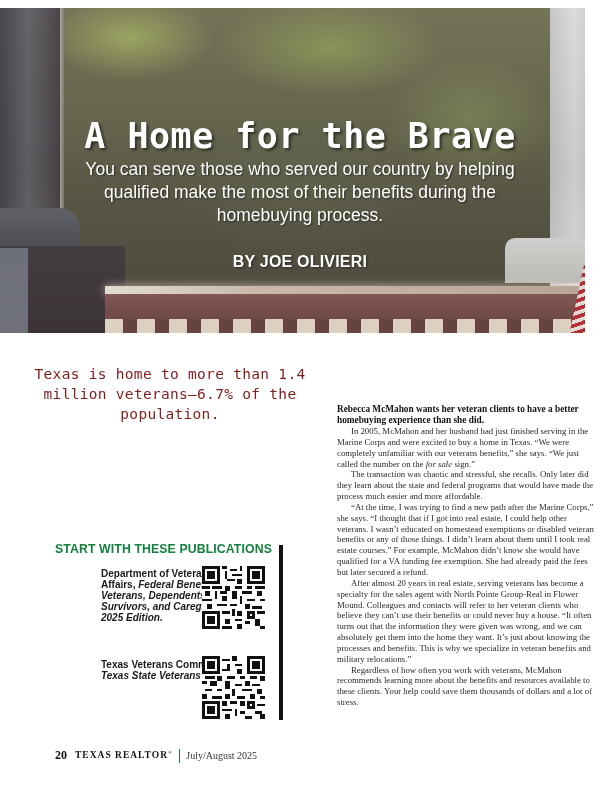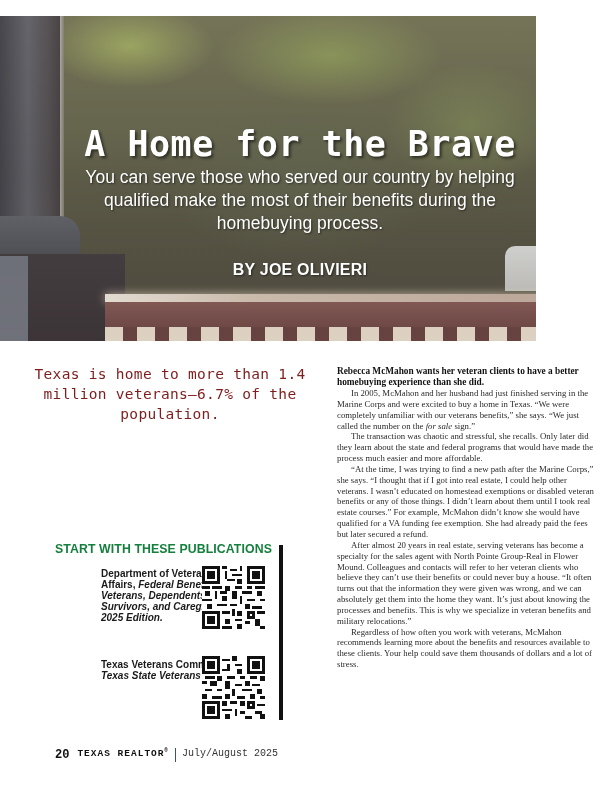--- a/index.html
+++ b/index.html
@@ -1,21 +1,21 @@
 <!DOCTYPE html>
 <html><head>
 <meta charset="utf-8">
 <style>
   * { box-sizing: border-box; margin: 0; padding: 0; }
   html, body { width: 600px; height: 791px; background: #ffffff; overflow: hidden; }
   body { position: relative; font-family: "Liberation Serif", serif; color: #222; }
 
   
   .hero {
-    position: absolute; left: 0; top: 16px; width: 536px; height: 325px; overflow: hidden;
+    position: absolute; left: 0; top: 8px; width: 585px; height: 325px; overflow: hidden;
     background:
       radial-gradient(ellipse 120px 60px at 130px 30px, rgba(190,205,110,0.65), transparent 70%),
       radial-gradient(ellipse 160px 70px at 330px 40px, rgba(170,190,100,0.55), transparent 70%),
       radial-gradient(ellipse 120px 90px at 470px 110px, rgba(150,165,100,0.5), transparent 70%),
       radial-gradient(ellipse 200px 120px at 300px 160px, rgba(110,115,90,0.6), transparent 70%),
       linear-gradient(180deg, #7b7a5c 0%, #6f6e55 40%, #5f5c4a 65%, #4f4a40 100%);
   }
   .pillar-left {
     position: absolute; left: 0; top: 0; width: 62px; height: 325px;
     background: linear-gradient(90deg, #4a4a50 0%, #6a6a70 45%, #5a5558 80%, #4b4547 100%);
@@ -117,27 +117,27 @@
     position: absolute; left: 279px; top: 545px; width: 4px; height: 175px; background: #111;
   }
 
   
   .article {
     position: absolute; left: 337px; top: 366px; width: 258px;
     font-family: "Liberation Serif", serif; font-size: 8.75px; line-height: 10.85px; color: #2a2a2a;
   }
   .article .lede { font-weight: bold; font-size: 9.3px; line-height: 11px; color: #111; }
   .article p { text-indent: 14px; }
-  .article p.lede { text-indent: 0; }
+  .article p.lede { text-indent: 0; margin-top: 38px; }
   .article em { font-style: italic; }
 
   
   .folio {
-    position: absolute; left: 55px; top: 748px; display: flex; 
-    font-family: Liberation Mono, monospace; color: #111;
+    position: absolute; left: 55px; top: 748px; display: flex; align-items: center;
+    font-family: Liberation Serif, serif; color: #111;
   }
   .folio .page-num { font-weight: bold; font-size: 12px; margin-right: 8px; }
   .folio .mag { font-weight: bold; font-size: 9.5px; letter-spacing: 1px; }
   .folio .reg { font-size: 5px; vertical-align: super; }
   .folio .divider { width: 1.5px; height: 14px; background: #2f4fa0; margin: 0 6px; }
   .folio .issue { font-size: 10px; color: #333; }
 </style>
 </head>
 <body>
 

